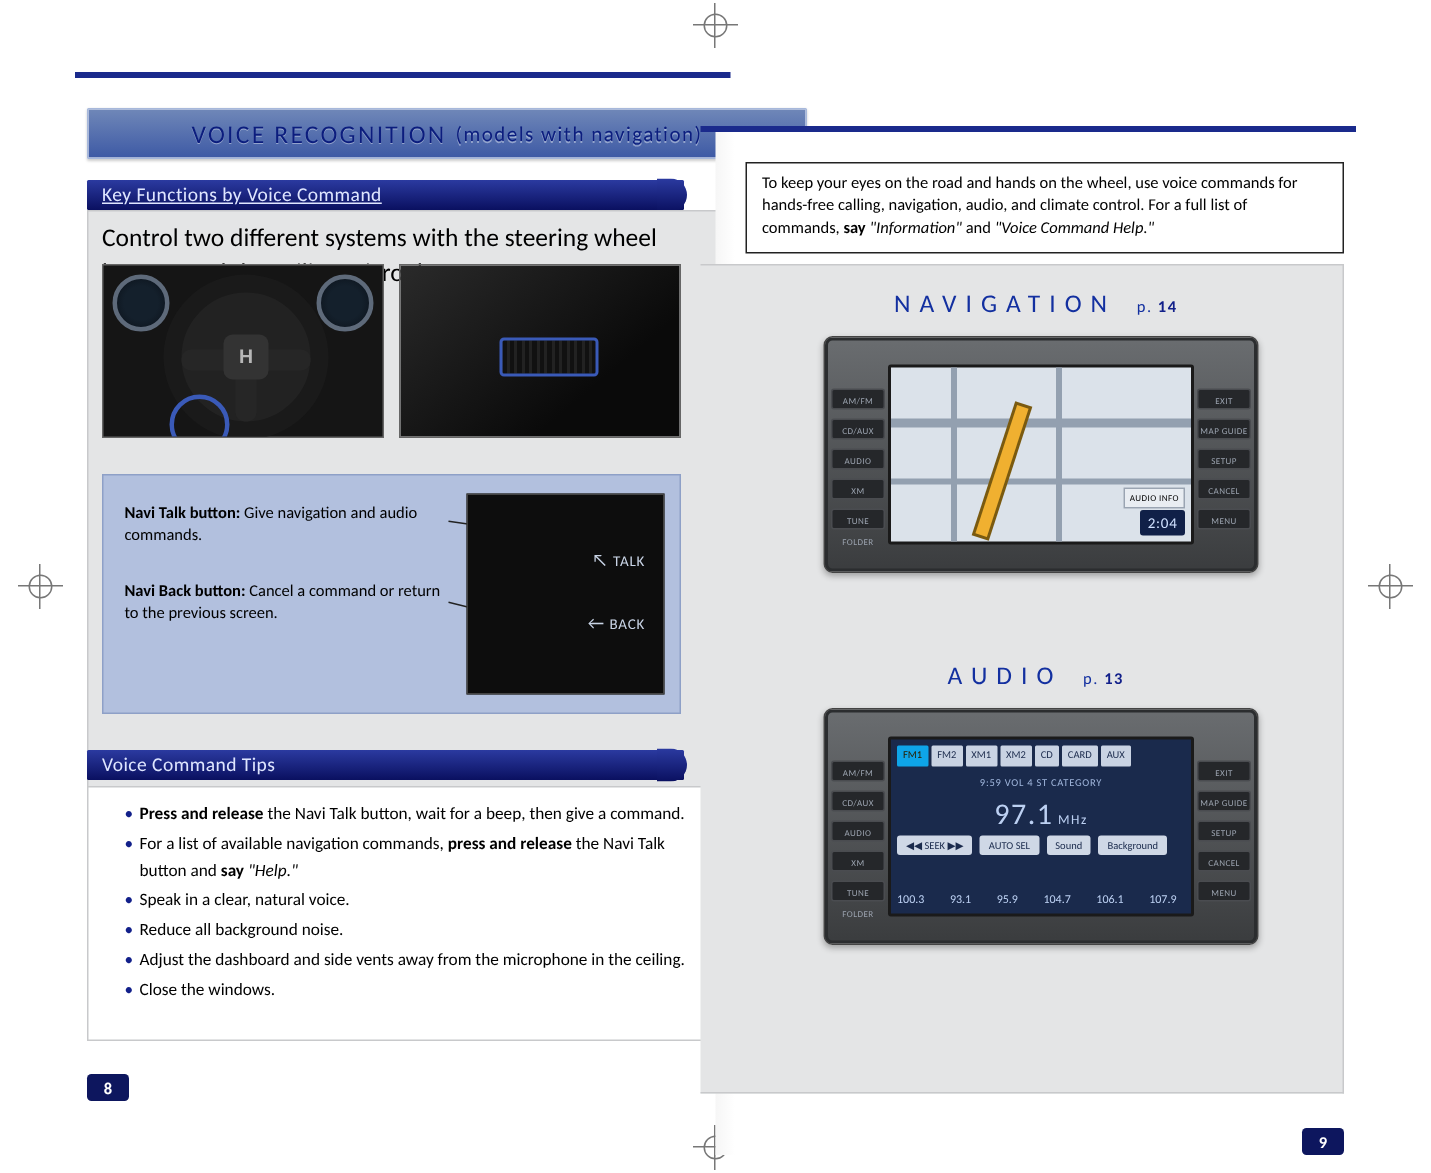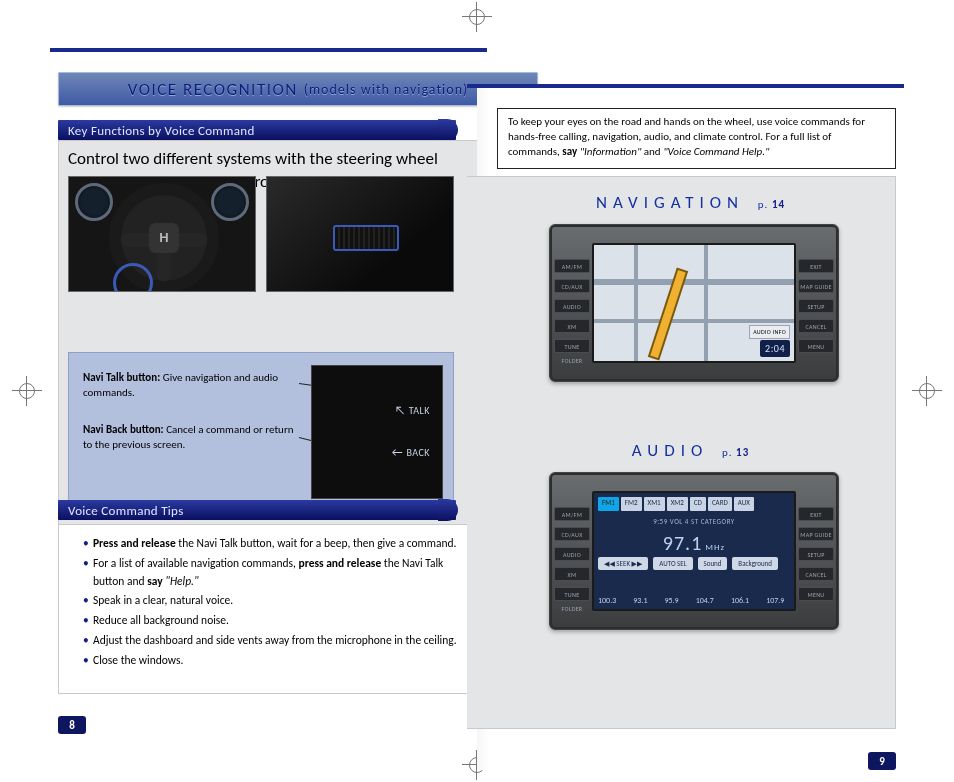--- a/index.html
+++ b/index.html
@@ -93,21 +93,21 @@
   .sub-banner-curve {
     position: absolute; right: -22px; top: -1px;
     width: 40px; height: 22px; overflow: hidden;
   }
   .sub-banner-curve::before{
     content:""; position:absolute; left:-20px; top:0;
     width:40px; height:22px; border-radius:0 40px 40px 0;
     background: linear-gradient(180deg,#2b3aa0 0%,#0a1060 100%);
   }
 
-  .sb-key  { top: 72px; }
+  .sb-key  { top: 72px; text-decoration: underline; }
   .sb-tips { top: 452px; }
 
   
   .callout {
     position: absolute; left: 20px; right: 8px; top: 24px;
     border: 1px solid #222; padding: 6px 10px 8px;
     font-size: 11px; line-height: 1.35;
   }
   .callout b { font-weight: 700; }
   .callout i { font-style: italic; }
@@ -144,21 +144,21 @@
                 border:3px solid #3a5ab8; border-radius:50%; }
   .gauge-l, .gauge-r { position:absolute; top:6px; width:38px; height:38px;
                        border:3px solid #5e6a7a; border-radius:50%;
                        background:radial-gradient(circle,#14202c 50%,#0a1018 100%); }
   .gauge-l{left:6px;} .gauge-r{right:6px;}
 
   
   .anno-box {
     position: absolute; left: 18px; top: 268px; width: 386px; height: 160px;
     background: #b2c0de; border: 1px solid #8ea0c7;
-    font-size: 11px; line-height: 1.35; margin-top: 36px;
+    font-size: 11px; line-height: 1.35;
   }
   .anno-box .note { position:absolute; left:14px; width:220px; }
   .anno-box .note b { font-weight:700; }
   .note-talk { top: 18px; }
   .note-back { top: 70px; }
   .anno-box .img-detail {
     position:absolute; right:10px; top:12px; width:132px; height:134px;
     background:#0d0d0d; border:1px solid #444;
   }
   .img-detail .icn { position:absolute; right:12px; color:#c9d4e6; font-size:10px; letter-spacing:.5px; }

